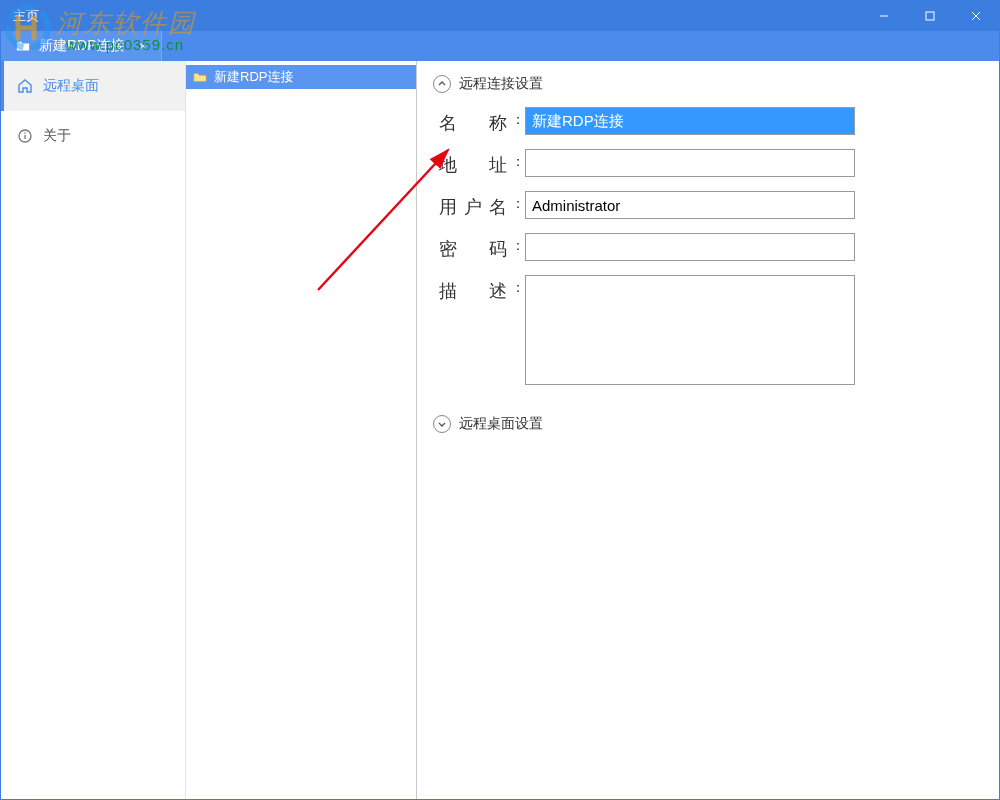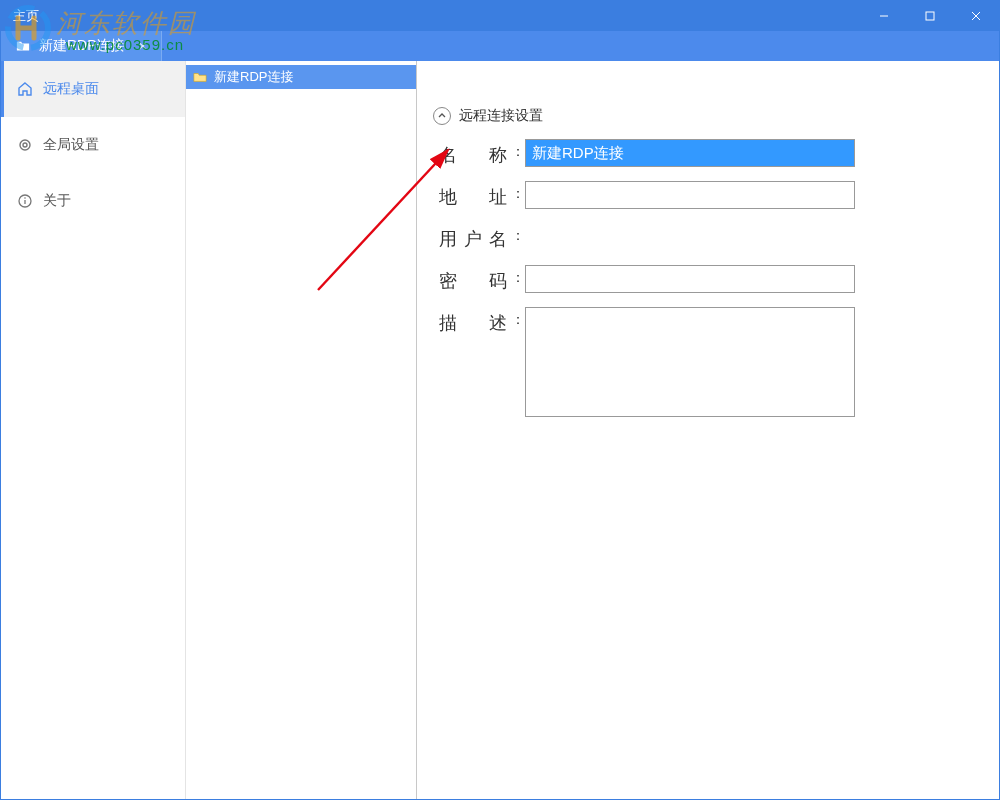--- a/index.html
+++ b/index.html
@@ -63,21 +63,21 @@
     }
     .sidebar {
       width: 185px;
       border-right: 1px solid #e4e4e4;
       background: #fff;
       flex-shrink: 0;
     }
     .nav-item {
       display: flex;
       align-items: center;
-      height: 56px;
+      height: 50px;
       padding-left: 16px;
       gap: 10px;
       color: #555;
       font-size: 14px;
     }
     .nav-item.active {
       background: #f1f1f1;
       color: #4c8aec;
       border-left: 3px solid #4c8aec;
       padding-left: 13px;
@@ -97,21 +97,20 @@
       color: #fff;
       padding-left: 6px;
       gap: 6px;
       font-size: 13px;
     }
     .vdiv { width: 1px; background: #c8c8c8; flex-shrink: 0; }
     .settings {
       flex: 1;
       padding: 14px 20px 22px 16px;
       overflow: auto;
-      margin-top: 32px;
     }
     .section-header {
       display: flex;
       align-items: center;
       gap: 8px;
       margin-bottom: 14px;
       font-size: 14px;
       color: #333;
     }
     .section-header.mt { margin-top: 30px; }
@@ -239,29 +238,20 @@
         <span class="nav-icon">
           <svg width="16" height="16" viewBox="0 0 16 16">
               <path d="M8 2l6 5v7H10v-4H6v4H2V7z" fill="none" stroke="#4c8aec" stroke-width="1.4"></path>
             </svg>
         </span>
         <span>远程桌面</span>
       </div>
       <div class="nav-item">
         <span class="nav-icon">
           <svg width="16" height="16" viewBox="0 0 16 16">
-              <circle cx="8" cy="8" r="5" fill="none" stroke="#777" stroke-width="1.4"></circle>
-              <circle cx="8" cy="8" r="2" fill="none" stroke="#777" stroke-width="1.4"></circle>
-            </svg>
-        </span>
-        <span>全局设置</span>
-      </div>
-      <div class="nav-item">
-        <span class="nav-icon">
-          <svg width="16" height="16" viewBox="0 0 16 16">
               <circle cx="8" cy="8" r="6" fill="none" stroke="#777" stroke-width="1.3"></circle>
               <line x1="8" y1="7" x2="8" y2="11" stroke="#777" stroke-width="1.3"></line>
               <circle cx="8" cy="5" r="0.8" fill="#777"></circle>
             </svg>
         </span>
         <span>关于</span>
       </div>
     </div>
 
     <div class="tree">
@@ -295,34 +285,43 @@
 
       <div class="form-row">
         <span class="form-label">地　址</span>
         <span class="colon">：</span>
         <input class="form-input" value="" style="">
       </div>
 
       <div class="form-row">
         <span class="form-label">用户名</span>
         <span class="colon">：</span>
+        <input class="form-input" value="Administrator" style="">
       </div>
 
       <div class="form-row">
         <span class="form-label">密　码</span>
         <span class="colon">：</span>
         <input type="password" class="form-input" value="" style="">
       </div>
 
       <div class="form-row">
         <span class="form-label">描　述</span>
         <span class="colon">：</span>
         <textarea class="form-input desc" style=""></textarea>
       </div>
 
+      <div class="section-header mt">
+        <span class="collapse-btn">
+          <svg width="10" height="10" viewBox="0 0 10 10">
+              <path d="M2 4l3 3 3-3" fill="none" stroke="#555" stroke-width="1.3"></path>
+            </svg>
+        </span>
+        <span>远程桌面设置</span>
+      </div>
     </div>
   </div>
 </div>
 
 <svg class="arrow-svg" width="170" height="160">
   <defs>
     <marker id="ah" markerWidth="10" markerHeight="10" refX="8" refY="3" orient="auto">
       <path d="M0,0 L0,6 L9,3 z" fill="#e30613"></path>
     </marker>
   </defs>

